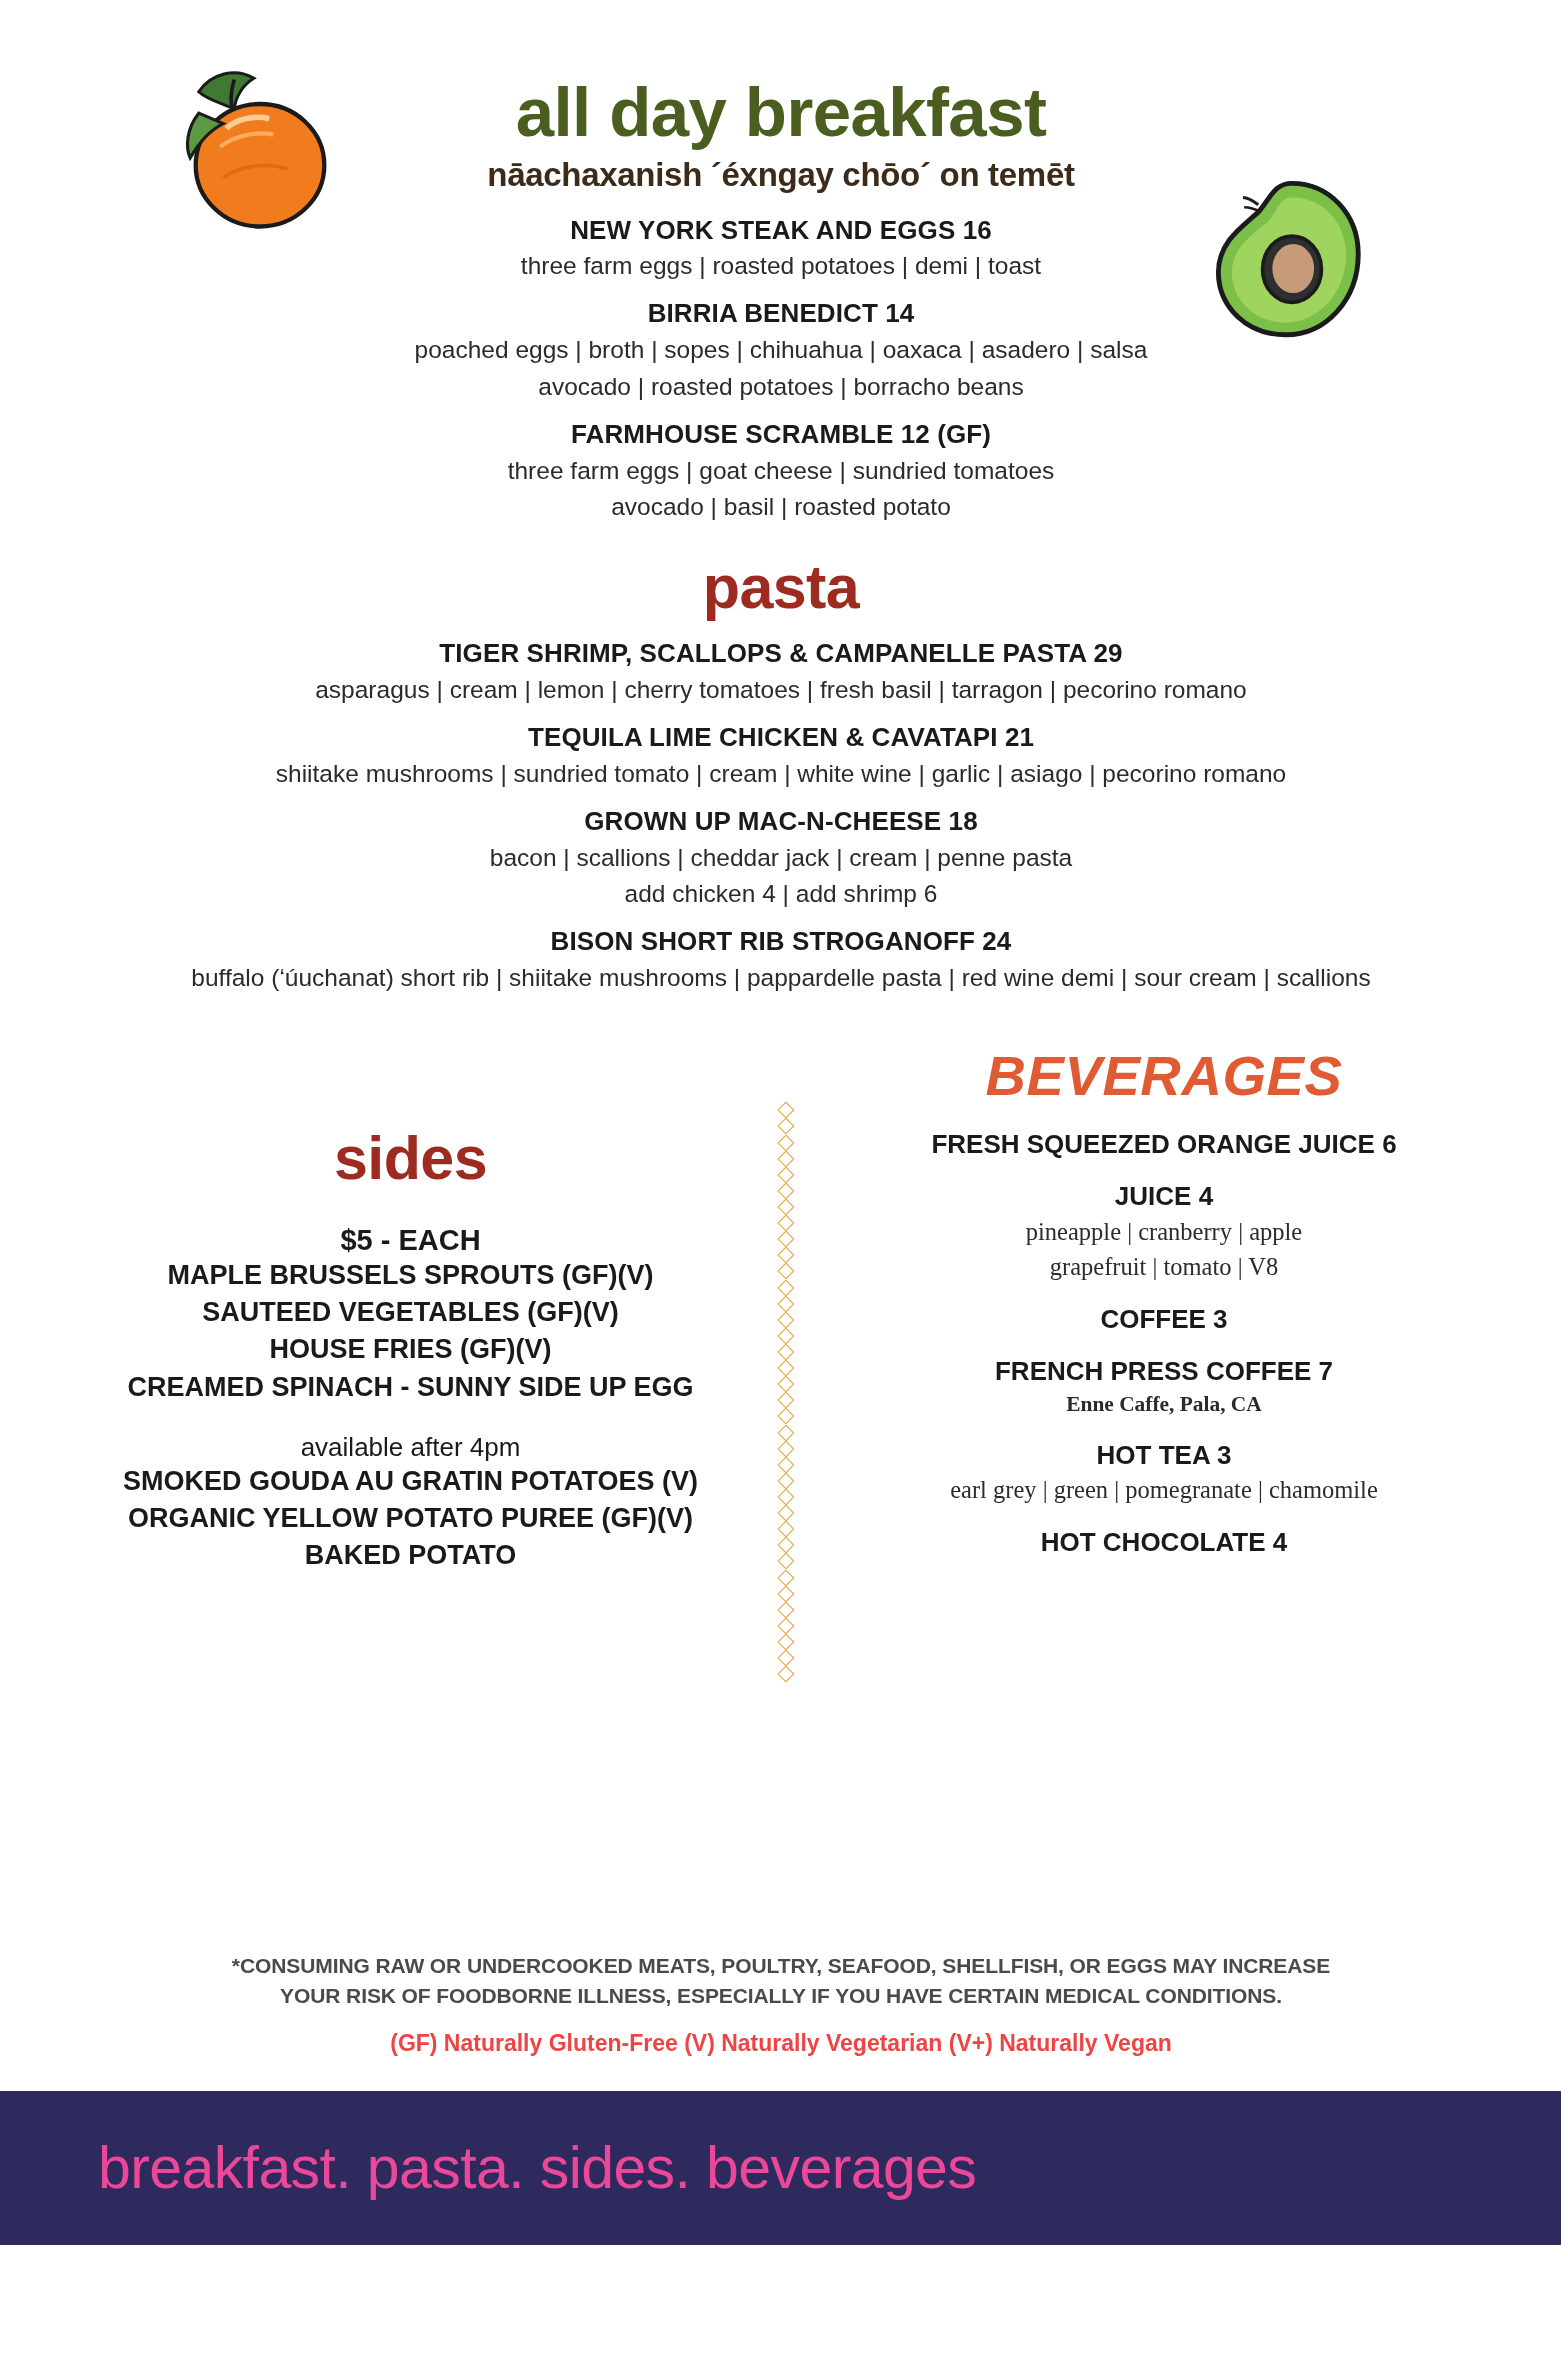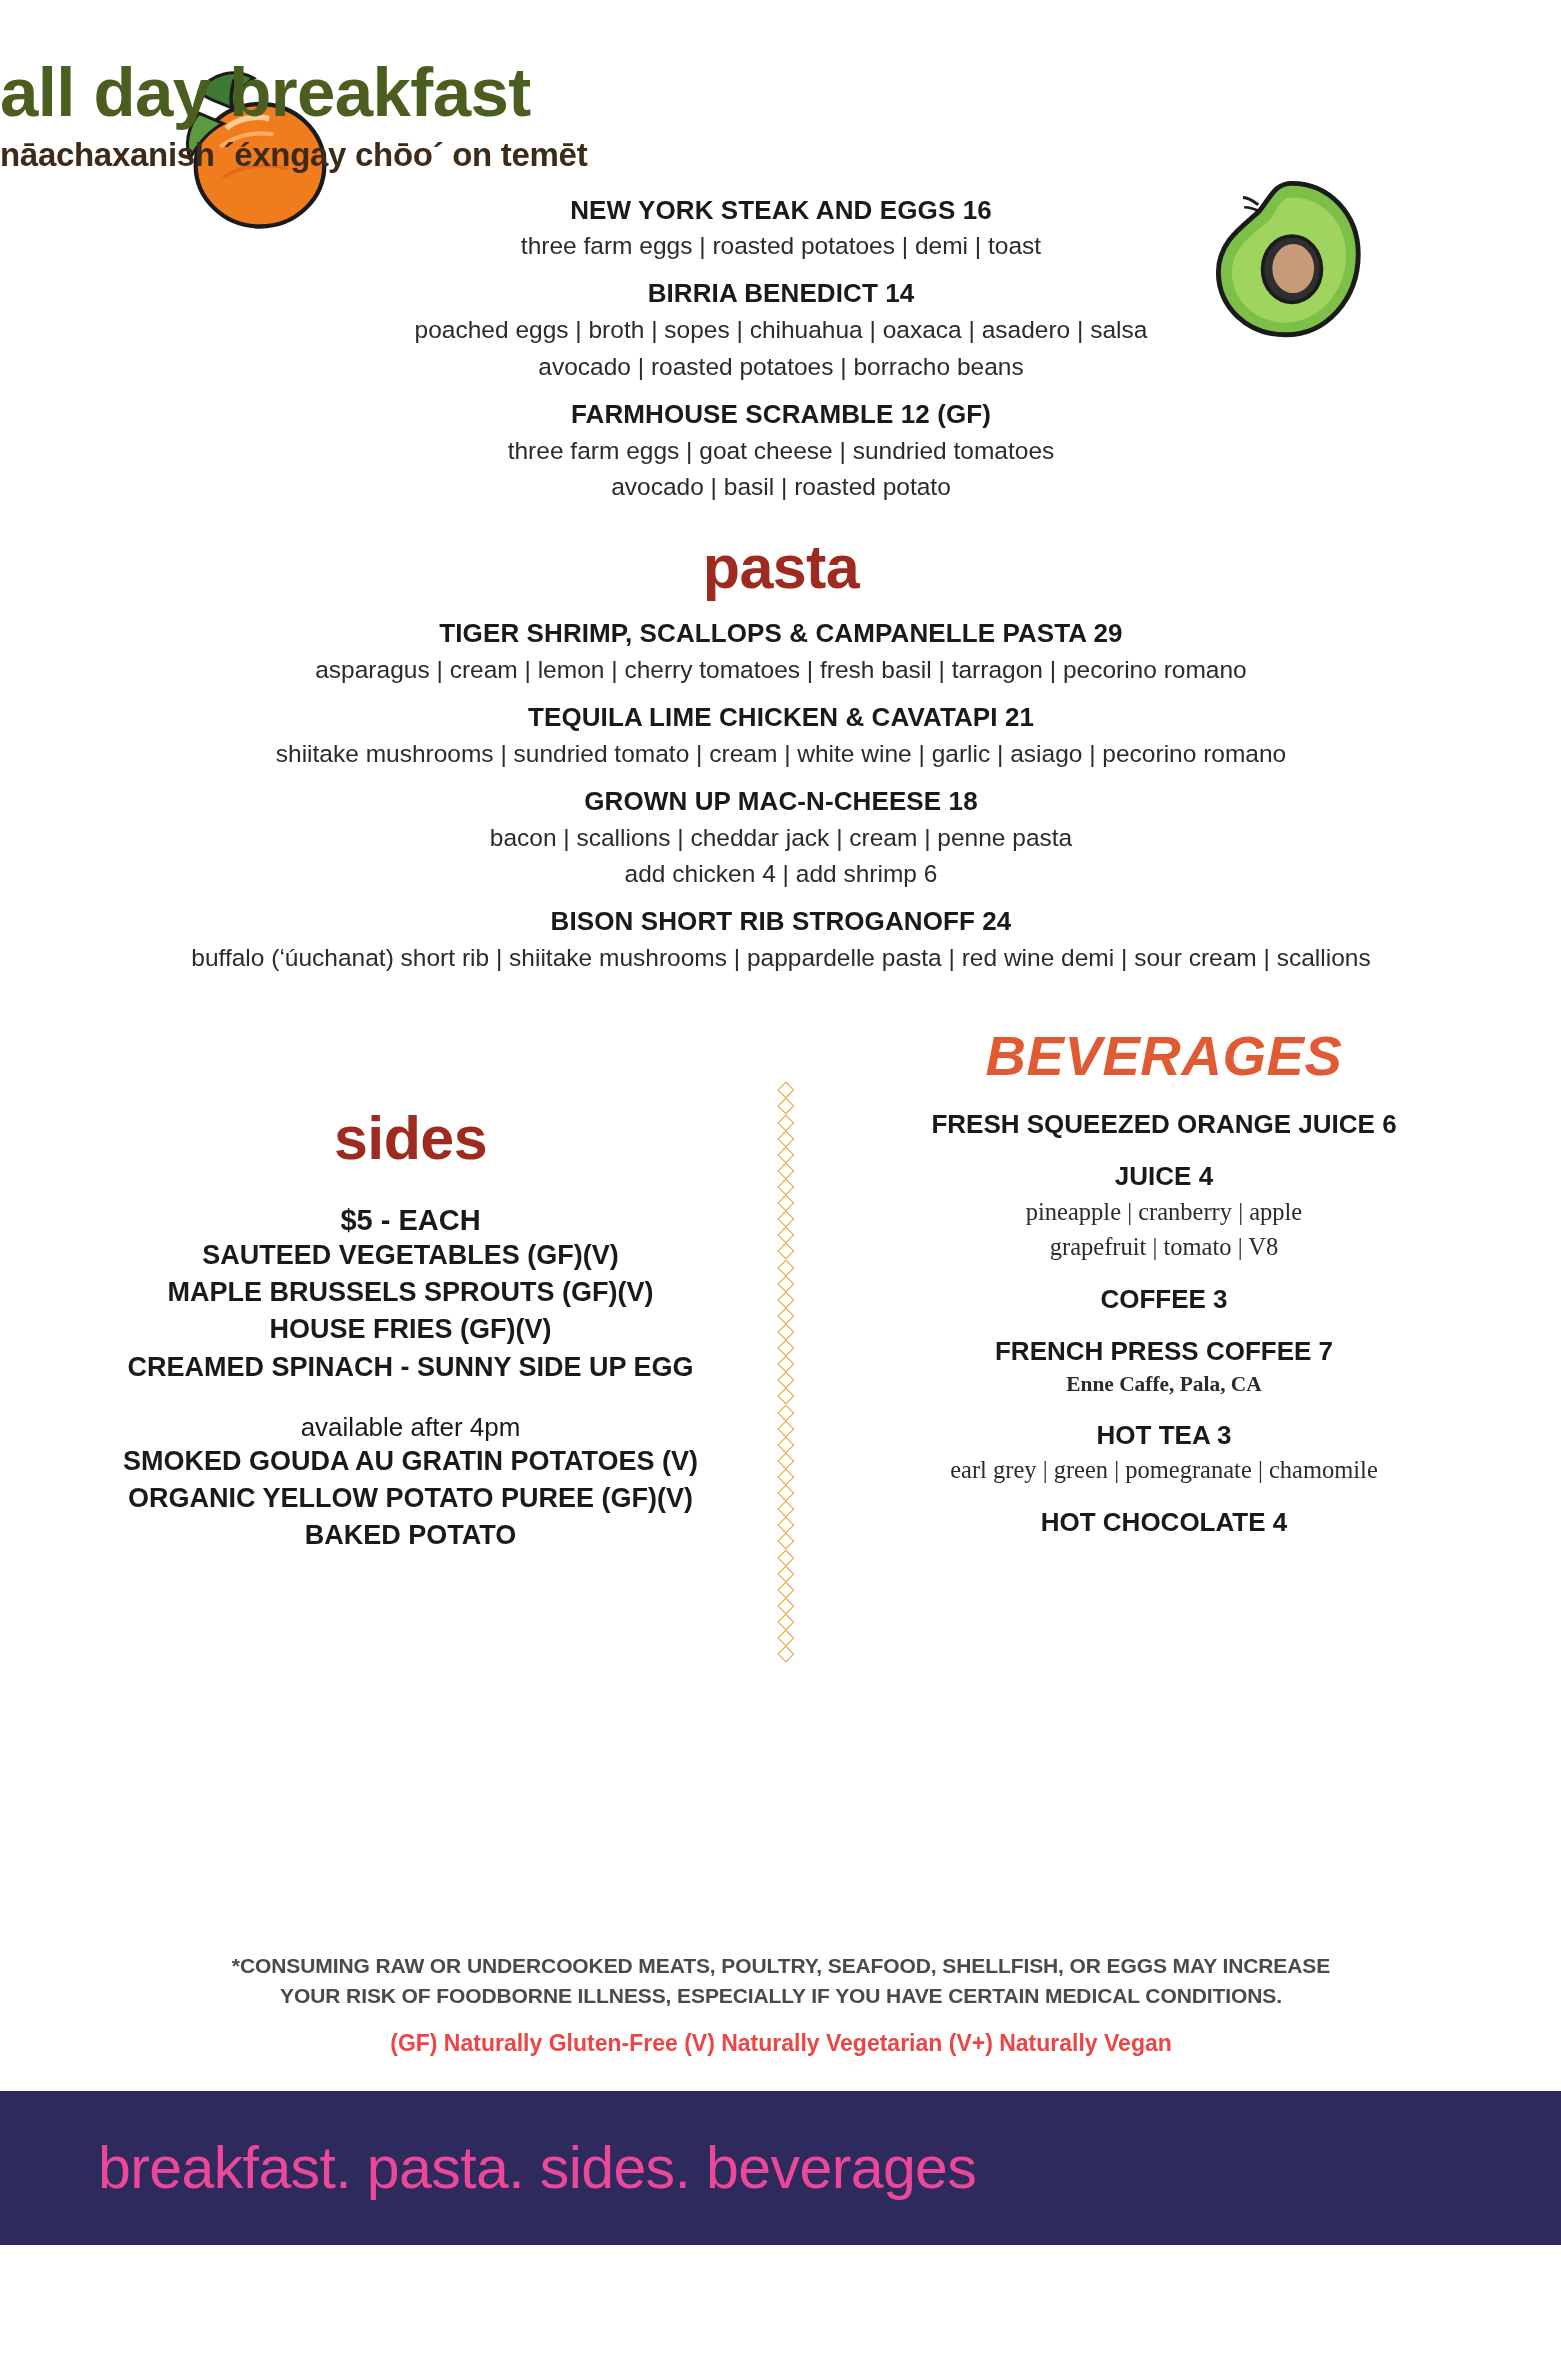--- a/index.html
+++ b/index.html
@@ -18,21 +18,22 @@
   .page {
     position: relative;
     width: 1562px;
     height: 2377px;
     box-sizing: border-box;
   }
 
   
   .header {
     position: relative;
-    padding-top: 58px;
+    padding-top: 78px;
+    text-align: center;
   }
   .title-main {
     font-family: "Liberation Sans", sans-serif;
     font-weight: bold;
     font-size: 69px;
     letter-spacing: -0.6px;
     color: #4a5f1f;
     line-height: 1.0;
   }
   .title-sub {
@@ -344,22 +345,22 @@
         <span></span>
         <span></span>
         <span></span>
         <span></span>
     </div>
 
     <div class="col-sides">
       <div class="sides-heading">sides</div>
       <div class="sides-price">$5 - EACH</div>
       <div class="sides-list">
+        <div>MAPLE BRUSSELS SPROUTS (GF)(V)</div>
         <div>SAUTEED VEGETABLES (GF)(V)</div>
-        <div>MAPLE BRUSSELS SPROUTS (GF)(V)</div>
         <div>HOUSE FRIES  (GF)(V)</div>
         <div>CREAMED SPINACH - SUNNY SIDE UP EGG</div>
       </div>
       <div class="sides-note">available after 4pm</div>
       <div class="sides-list">
         <div>SMOKED GOUDA AU GRATIN POTATOES  (V)</div>
         <div>ORGANIC YELLOW POTATO PUREE (GF)(V)</div>
         <div>BAKED POTATO</div>
       </div>
     </div>

